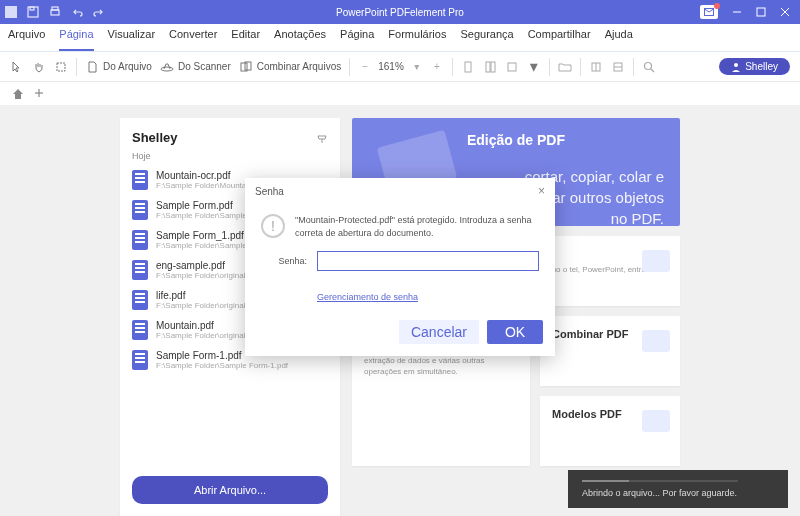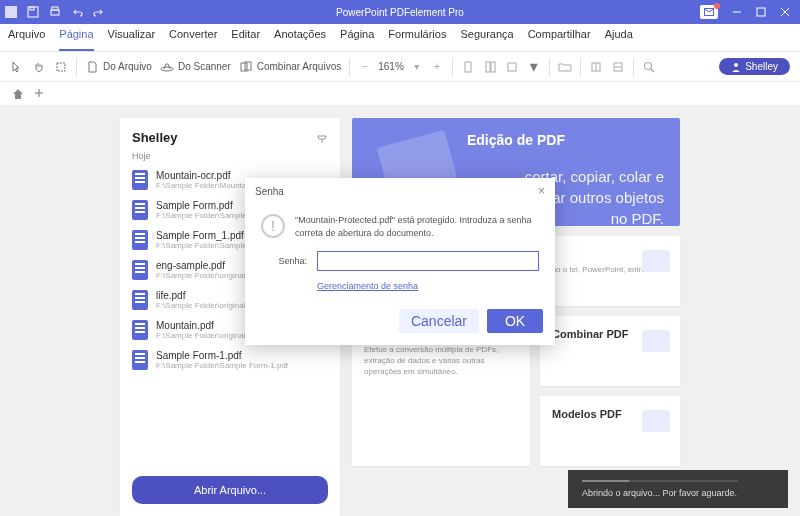--- a/index.html
+++ b/index.html
@@ -65,21 +65,21 @@
 
 
 .dialog-overlay { position:absolute; inset:0; display:flex; align-items:flex-start; justify-content:center; padding-top:178px; }
 .dialog { width: 310px; background:white; box-shadow: 0 4px 20px rgba(0,0,0,0.25); }
 .dlg-title { font-size:10px; padding:6px 10px; display:flex; justify-content:space-between; align-items:center; color:#555;}
 .dlg-close { cursor:pointer; color:#888; font-size:12px;}
 .dlg-body { padding: 10px 16px 12px;}
 .dlg-msg-row { display:flex; gap:10px; align-items:flex-start; margin-bottom:12px;}
 .dlg-ico { width:24px; height:24px; border:2px solid #ccc; border-radius:50%; display:flex; align-items:center; justify-content:center; color:#aaa; font-size:14px; flex-shrink:0;}
 .dlg-msg { font-size: 9px; color:#555; line-height:1.4;}
-.dlg-field { display:flex; align-items:center; gap:10px; margin-bottom:10px;justify-content:center;}
+.dlg-field { display:flex; align-items:center; gap:10px; margin-bottom:21px;justify-content:center;}
 .dlg-label { font-size:9px; color:#555; width:46px; text-align:right;}
 .dlg-input { flex:1; border:1px solid #5a67d8; height:20px; padding:2px 4px; font-size:10px; outline:none;}
 .dlg-link { font-size:9px; color:#5a67d8; text-decoration:underline; cursor:pointer; margin-left:56px;}
 .dlg-buttons { display:flex; justify-content:flex-end; gap:8px; padding: 6px 12px 12px;}
 .dlg-btn { min-width:56px; padding:4px 12px; font-size:14px; text-align:center; cursor:pointer; border-radius:2px;}
 .dlg-btn.cancel { background:#eef1ff; color:#5a67d8;}
 .dlg-btn.ok { background:#5a67d8; color:white;}
 
 
 .toast { position:absolute; bottom:8px; right:12px; background:#3a3a3a; color:#ddd; font-size:9px; padding:10px 50px 10px 14px; min-width:220px;}

